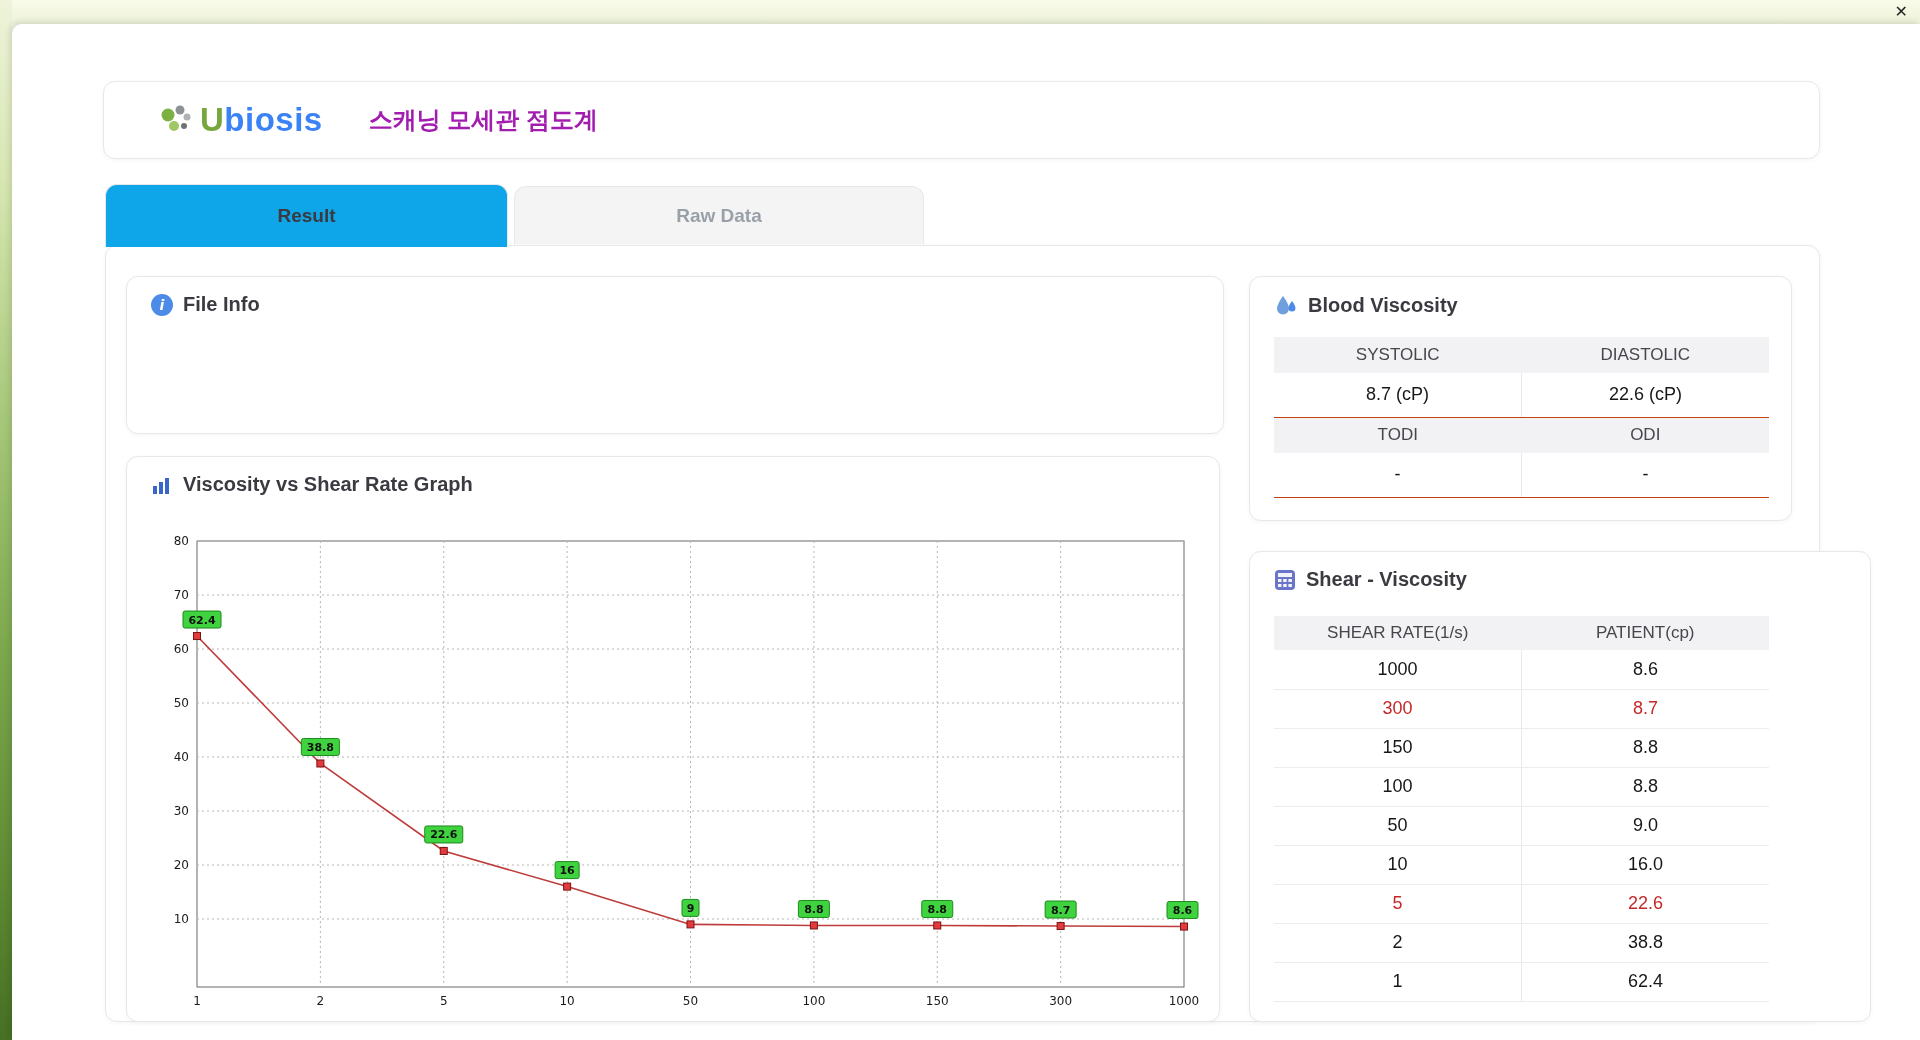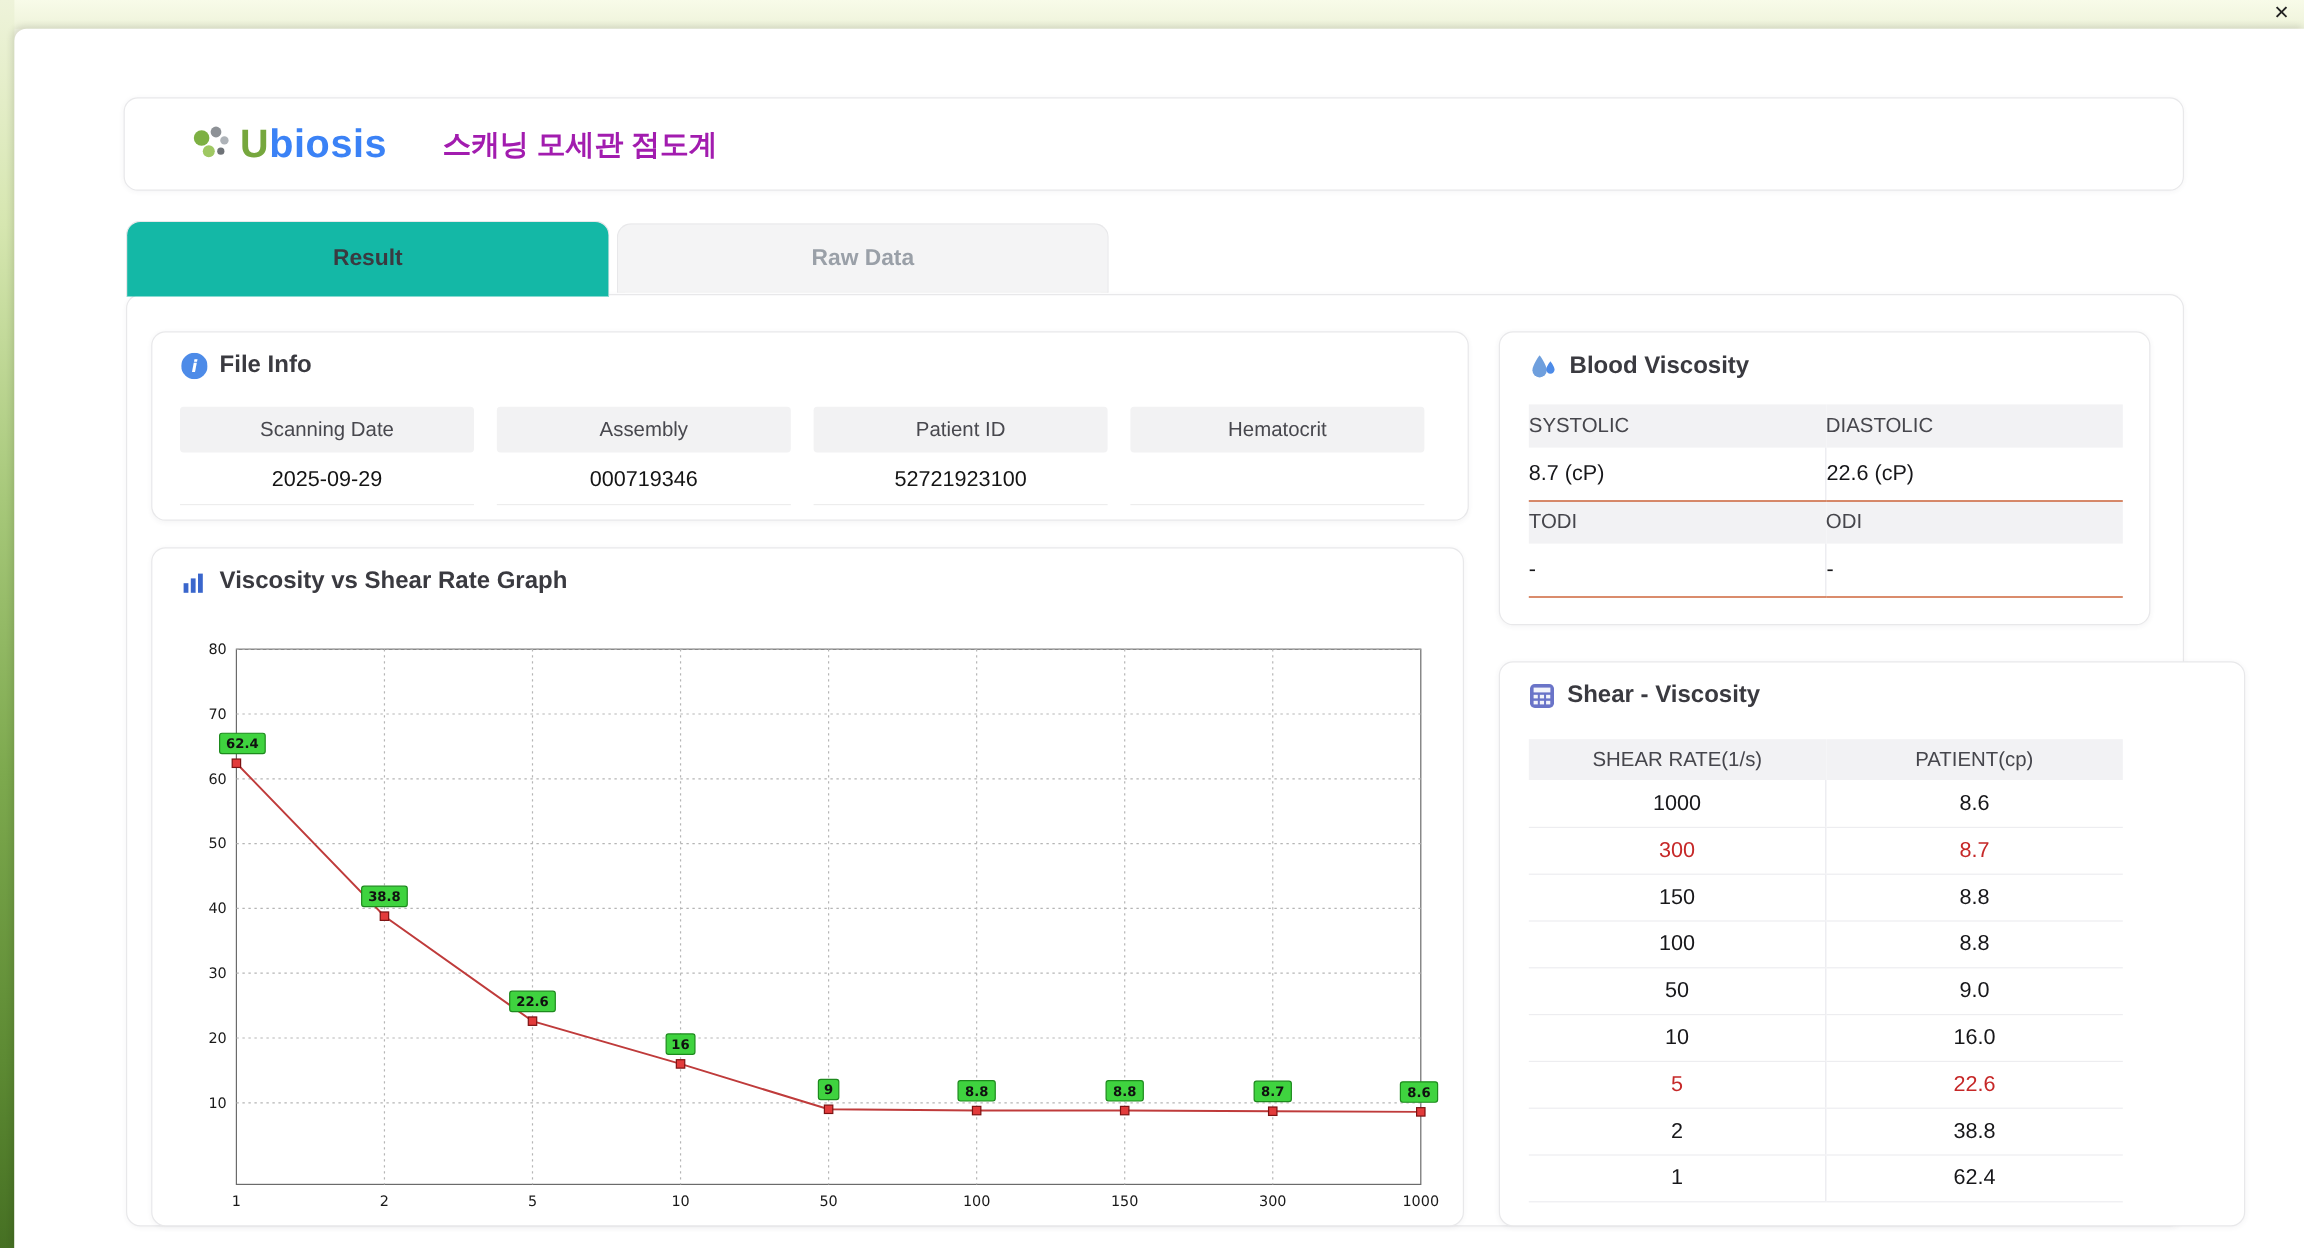--- a/index.html
+++ b/index.html
@@ -39,21 +39,21 @@
   .logo-u { color: #76a73d; }
   .logo-rest { color: #3b82f6; }
   .app-title { margin-left: 46px; font-size: 24px; font-weight: bold; color: #a21caf; }
   
   .tab {
     position: absolute; display: flex; align-items: center; justify-content: center;
     font-size: 19px; font-weight: bold; cursor: pointer;
     border: 1px solid #e8e8ea; border-bottom: none;
     border-radius: 12px 12px 0 0;
   }
-  .tab-active { left: 93px; top: 160px; width: 403px; height: 63px; background: #14b8a6; color: #3a3a40; z-index: 3; }
+  .tab-active { left: 93px; top: 160px; width: 403px; height: 63px; background: #0ea5e9; color: #3a3a40; z-index: 3; }
   .tab-inactive { left: 502px; top: 162px; width: 410px; height: 58px; background: #f4f4f5; color: #9aa0a8; z-index: 1; }
   .content-card { left: 93px; top: 221px; width: 1715px; height: 777px; z-index: 2; }
   .inner-card { z-index: 4; }
   .card-title {
     position: absolute; left: 24px; top: 16px;
     display: flex; align-items: center; gap: 10px;
     font-size: 20px; font-weight: bold; color: #3a3a40;
   }
   
   .file-card  { left: 114px;  top: 252px; width: 1098px; height: 158px; }
@@ -68,21 +68,21 @@
     height: 44px; line-height: 44px; text-align: center;
     font-size: 18px; color: #141414; border-bottom: 1px solid #ededed;
   }
   
   .graph-card { left: 114px; top: 432px; width: 1094px; height: 566px; }
   .graph-card svg.chart { position: absolute; left: 0; top: 0; }
   svg text { font-family: "DejaVu Sans", sans-serif; }
   
   .blood-card { left: 1237px; top: 252px; width: 543px; height: 245px; }
   .bv-table { position: absolute; left: 24px; top: 60px; width: 495px; border-collapse: collapse; table-layout: fixed; }
-  .bv-table td { text-align: left; }
+  .bv-table td { text-align: center; }
   .bv-table tr.band td { height: 36px; background: #f2f2f4; font-size: 17px; color: #46464c; }
   .bv-table tr.vals td { height: 44px; font-size: 18px; color: #17171a; border-bottom: 1px solid #c2410c; }
   .bv-table tr.vals td + td { border-left: 1px solid #e9e9ee; }
   
   .shear-card { left: 1237px; top: 527px; width: 622px; height: 471px; }
   .sv-table { position: absolute; left: 24px; top: 64px; width: 495px; border-collapse: collapse; table-layout: fixed; }
   .sv-table th { height: 34px; background: #f2f2f4; font-size: 17px; font-weight: normal; color: #46464c; }
   .sv-table td { height: 39px; text-align: center; font-size: 18px; color: #17171a; border-bottom: 1px solid #ededf0; }
   .sv-table td + td { border-left: 1px solid #e9e9ee; }
   .sv-table tr.hl td { color: #c62828; }
@@ -115,38 +115,20 @@
 
   <div class="card content-card"></div>
 
   <div class="card inner-card file-card">
     <div class="card-title">
       <svg width="22" height="22" viewBox="0 0 22 22">
         <circle cx="11" cy="11" r="11" fill="#4d8be8"></circle>
         <text x="11" y="16" text-anchor="middle" font-size="14" font-weight="bold" font-style="italic" fill="#ffffff">i</text>
       </svg>
       <span>File Info</span>
-    </div>
-    <div class="fi-row">
-      <div class="fi-col">
-        <div class="fi-head">Scanning Date</div>
-        <div class="fi-val">2025-09-29</div>
-      </div>
-      <div class="fi-col">
-        <div class="fi-head">Assembly</div>
-        <div class="fi-val">000719346</div>
-      </div>
-      <div class="fi-col">
-        <div class="fi-head">Patient ID</div>
-        <div class="fi-val">52721923100</div>
-      </div>
-      <div class="fi-col">
-        <div class="fi-head">Hematocrit</div>
-        <div class="fi-val"></div>
-      </div>
     </div>
   </div>
 
   <div class="card inner-card graph-card">
     <svg class="chart" width="1094" height="566" viewBox="0 0 1094 566">
         <rect x="70" y="84" width="987" height="446" fill="#ffffff" stroke="#6b6b6b" stroke-width="1"></rect>
         <line x1="70" y1="462" x2="1057" y2="462" stroke="#b5b5b5" stroke-width="1" stroke-dasharray="2 3"></line>
         <text x="62" y="466" text-anchor="end" font-size="12" fill="#1a1a1a">10</text>
         <line x1="70" y1="408" x2="1057" y2="408" stroke="#b5b5b5" stroke-width="1" stroke-dasharray="2 3"></line>
         <text x="62" y="412" text-anchor="end" font-size="12" fill="#1a1a1a">20</text>

